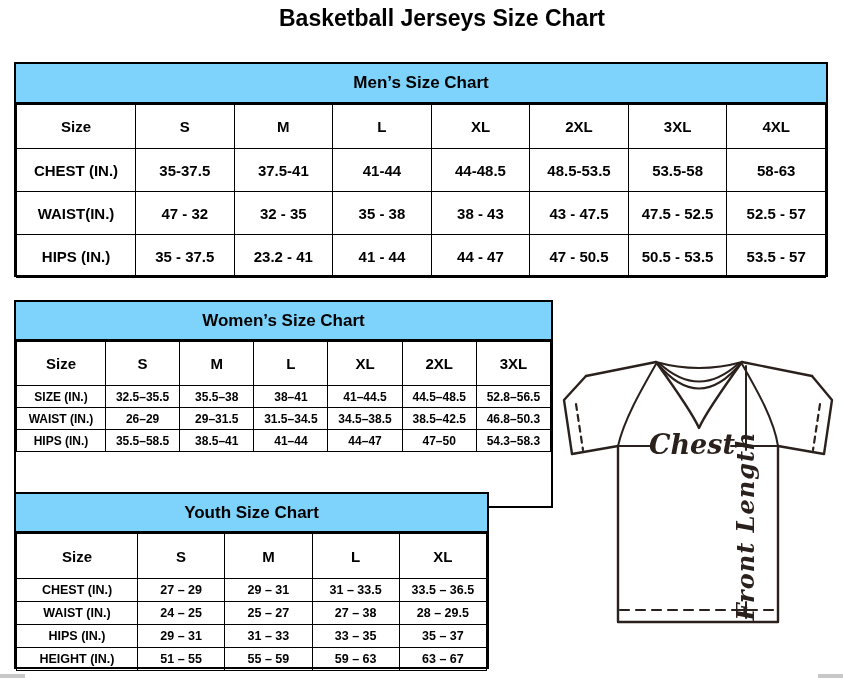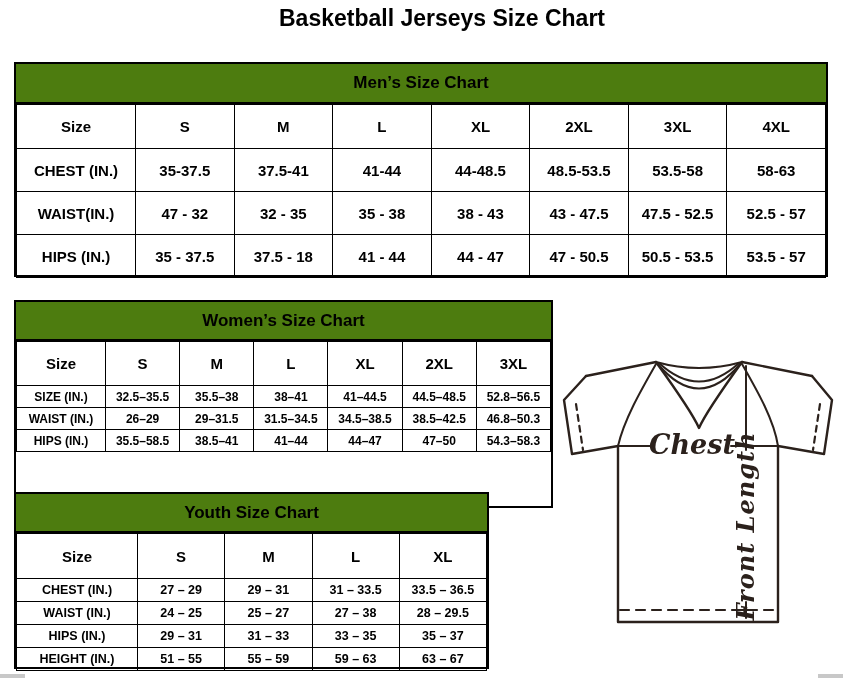--- a/index.html
+++ b/index.html
@@ -1,21 +1,21 @@
 <!DOCTYPE html>
 <html><head>
 <meta charset="utf-8">
 <style>
   html,body{margin:0;padding:0;background:#ffffff;}
   #canvas{position:relative;width:843px;height:679px;background:#ffffff;overflow:hidden;
           font-family:"Liberation Sans",sans-serif;color:#000;}
   .page-title{position:absolute;top:5px;left:16px;width:806px;text-align:center;
           font-size:23px;font-weight:bold;letter-spacing:0px;color:#000;margin-left:23px;}
   .chart{position:absolute;border:2px solid #000;background:#fff;box-sizing:border-box;}
-  .band{background:#4d7c0f;border-bottom:2px solid #000;display:flex;align-items:center;
+  .band{background:#7dd3fc;border-bottom:2px solid #000;display:flex;align-items:center;
         justify-content:center;font-weight:bold;font-size:17px;}
   table{border-collapse:collapse;width:100%;table-layout:fixed;}
   th,td{border:1px solid #000;text-align:center;vertical-align:middle;
         font-weight:bold;padding:0 2px;overflow:hidden;white-space:nowrap;}
   
   .men{left:14px;top:62px;width:814px;height:215px;}
   .men .band{height:38px;}
   .men thead tr{height:44px;}
   .men tbody tr{height:43px;}
   .men th,.men td{font-size:15px;}
@@ -84,21 +84,21 @@
             <td>32 - 35</td>
             <td>35 - 38</td>
             <td>38 - 43</td>
             <td>43 - 47.5</td>
             <td>47.5 - 52.5</td>
             <td>52.5 - 57</td>
           </tr>
           <tr>
             <th>HIPS (IN.)</th>
             <td>35 - 37.5</td>
-            <td>37.5 - 18</td>
+            <td>23.2 - 41</td>
             <td>41 - 44</td>
             <td>44 - 47</td>
             <td>47 - 50.5</td>
             <td>50.5 - 53.5</td>
             <td>53.5 - 57</td>
           </tr>
         </tbody>
     </table>
   </section>
 

